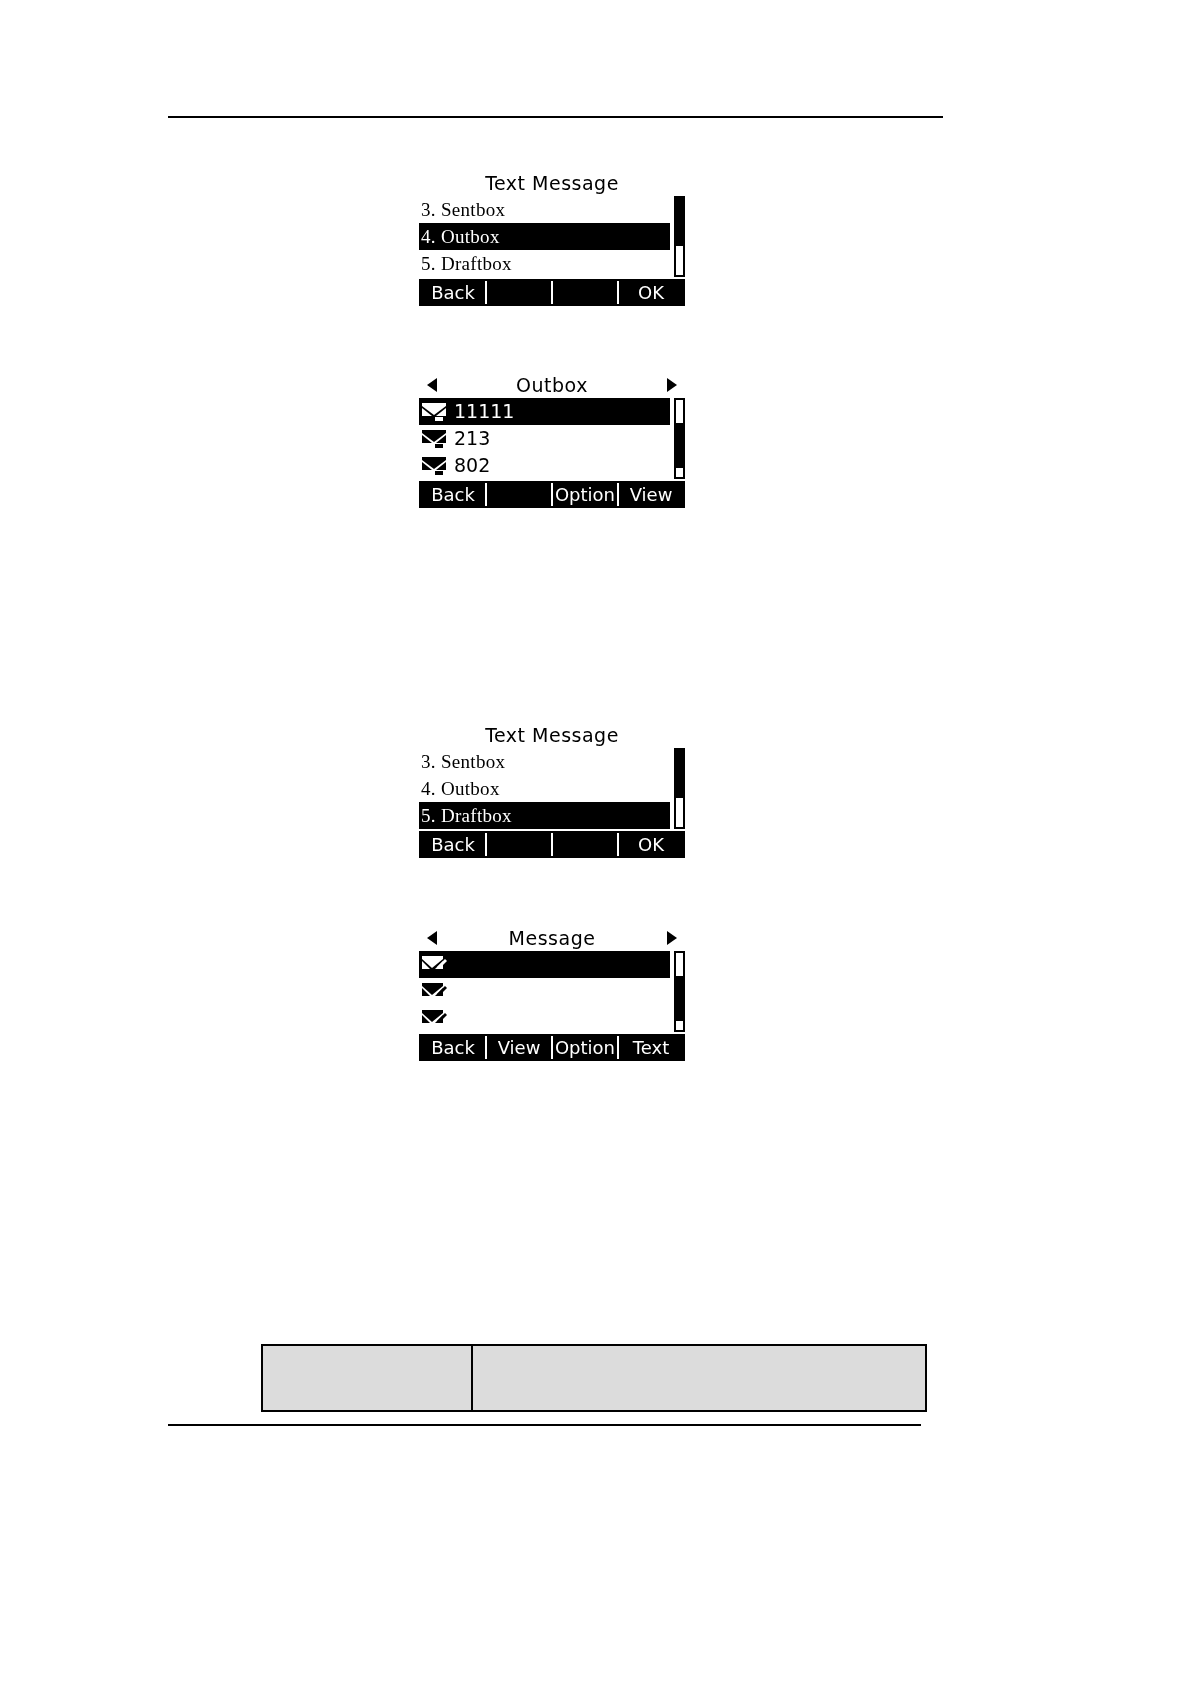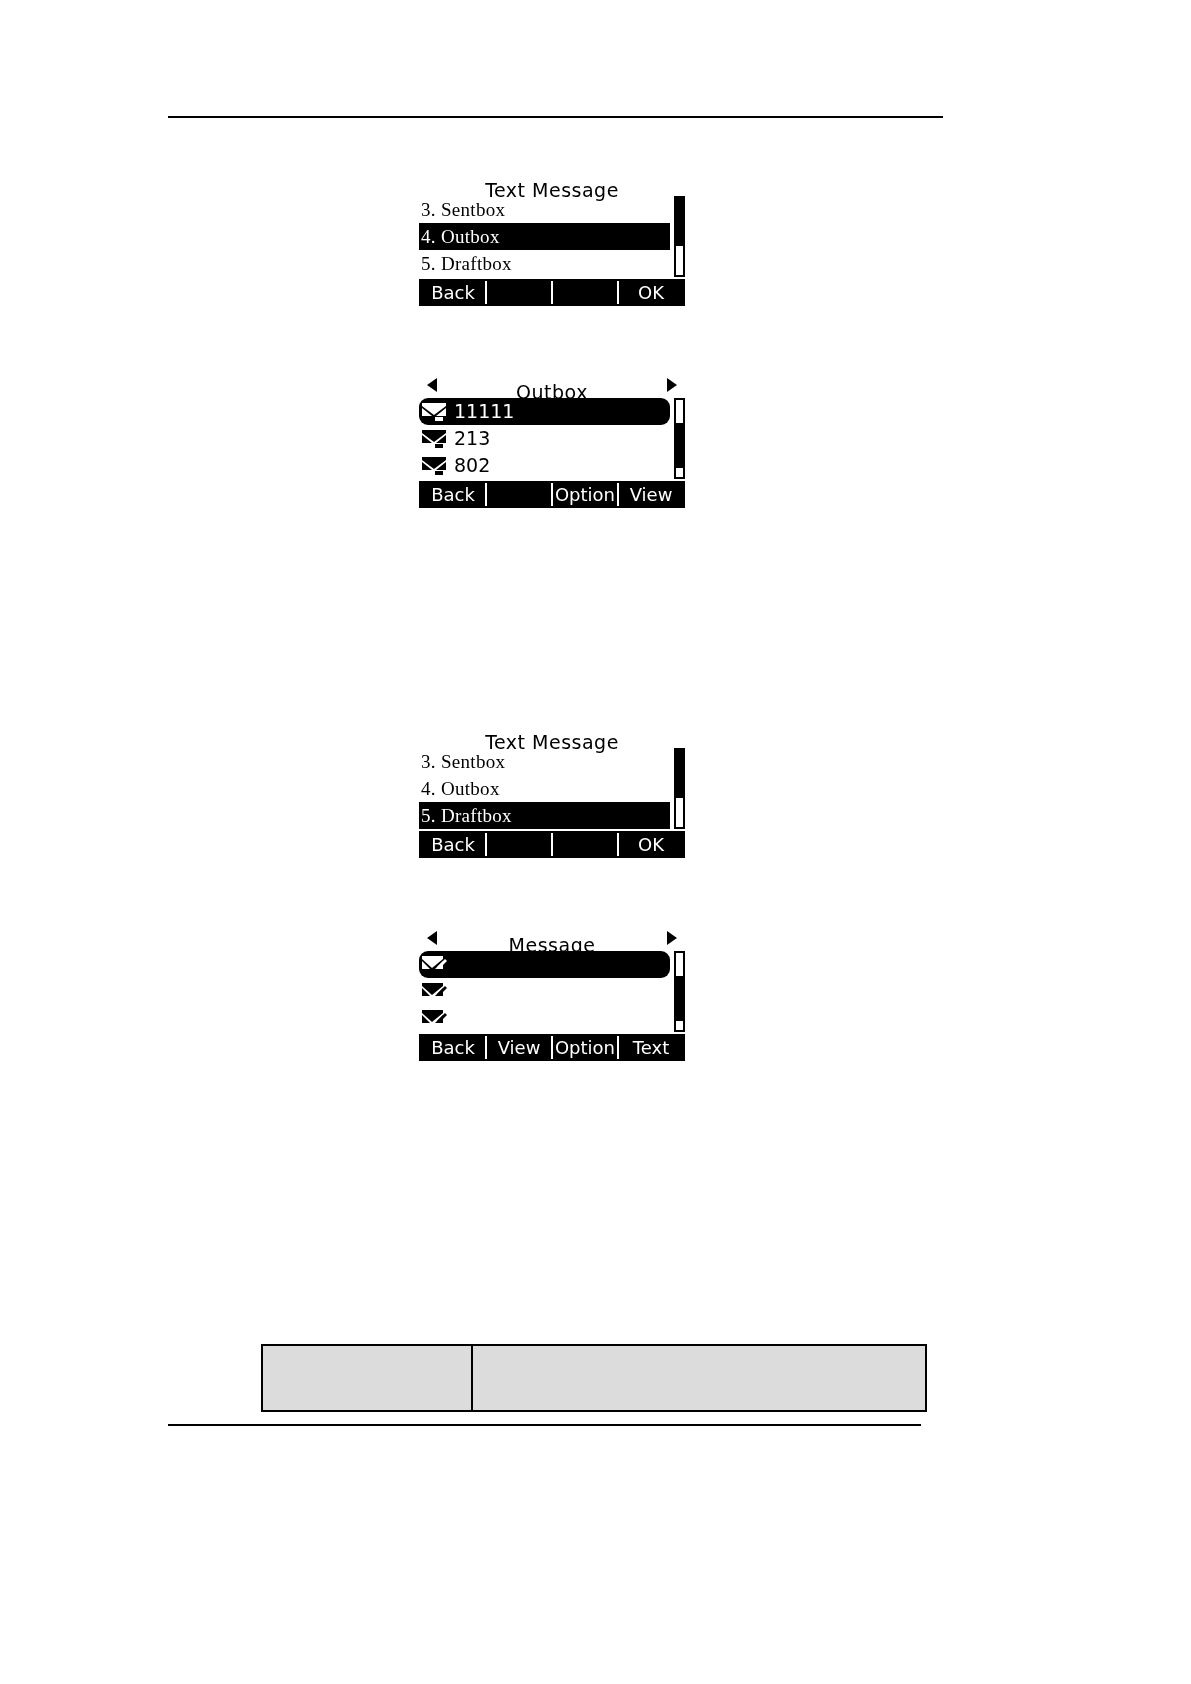--- a/index.html
+++ b/index.html
@@ -42,21 +42,21 @@
     white-space: nowrap;
     font-family: "DejaVu Sans", sans-serif;
   }
 
   .lcd-titlebar {
     position: relative;
     height: 26px;
   }
   .lcd-titlebar .lcd-title {
     position: absolute;
-    left: 0; right: 0; top: 7px;
+    left: 0; right: 0; top: 0;
   }
   .arrow-left, .arrow-right {
     position: absolute;
     top: 6px;
     width: 0; height: 0;
     border-top: 7px solid transparent;
     border-bottom: 7px solid transparent;
   }
   .arrow-left  { left: 8px;  border-right: 10px solid #000; }
   .arrow-right { right: 8px; border-left: 10px solid #000; }
@@ -88,21 +88,20 @@
   
   .msg-row {
     height: 27px;
     display: flex;
     align-items: center;
     font-size: 19px;
     font-family: "DejaVu Sans", sans-serif;
     box-sizing: border-box;
     padding-left: 2px;
     white-space: nowrap;
-    border-radius: 9px;
   }
   .msg-row.selected {
     background: #000;
     color: #fff;
   }
   .env-icon {
     width: 26px;
     height: 21px;
     margin-right: 7px;
     flex: 0 0 auto;

